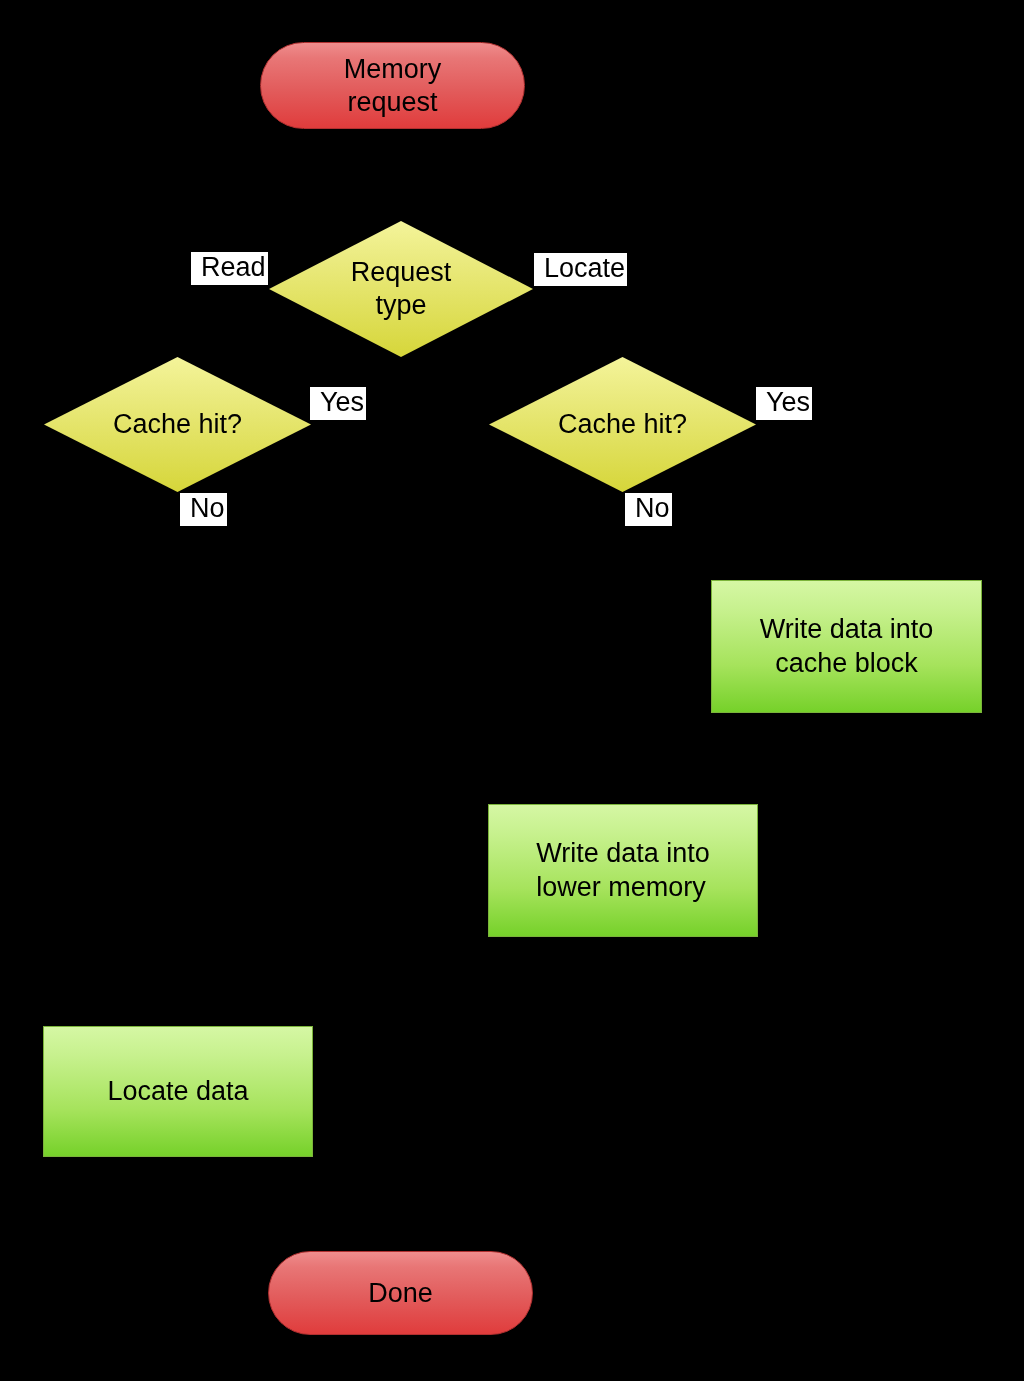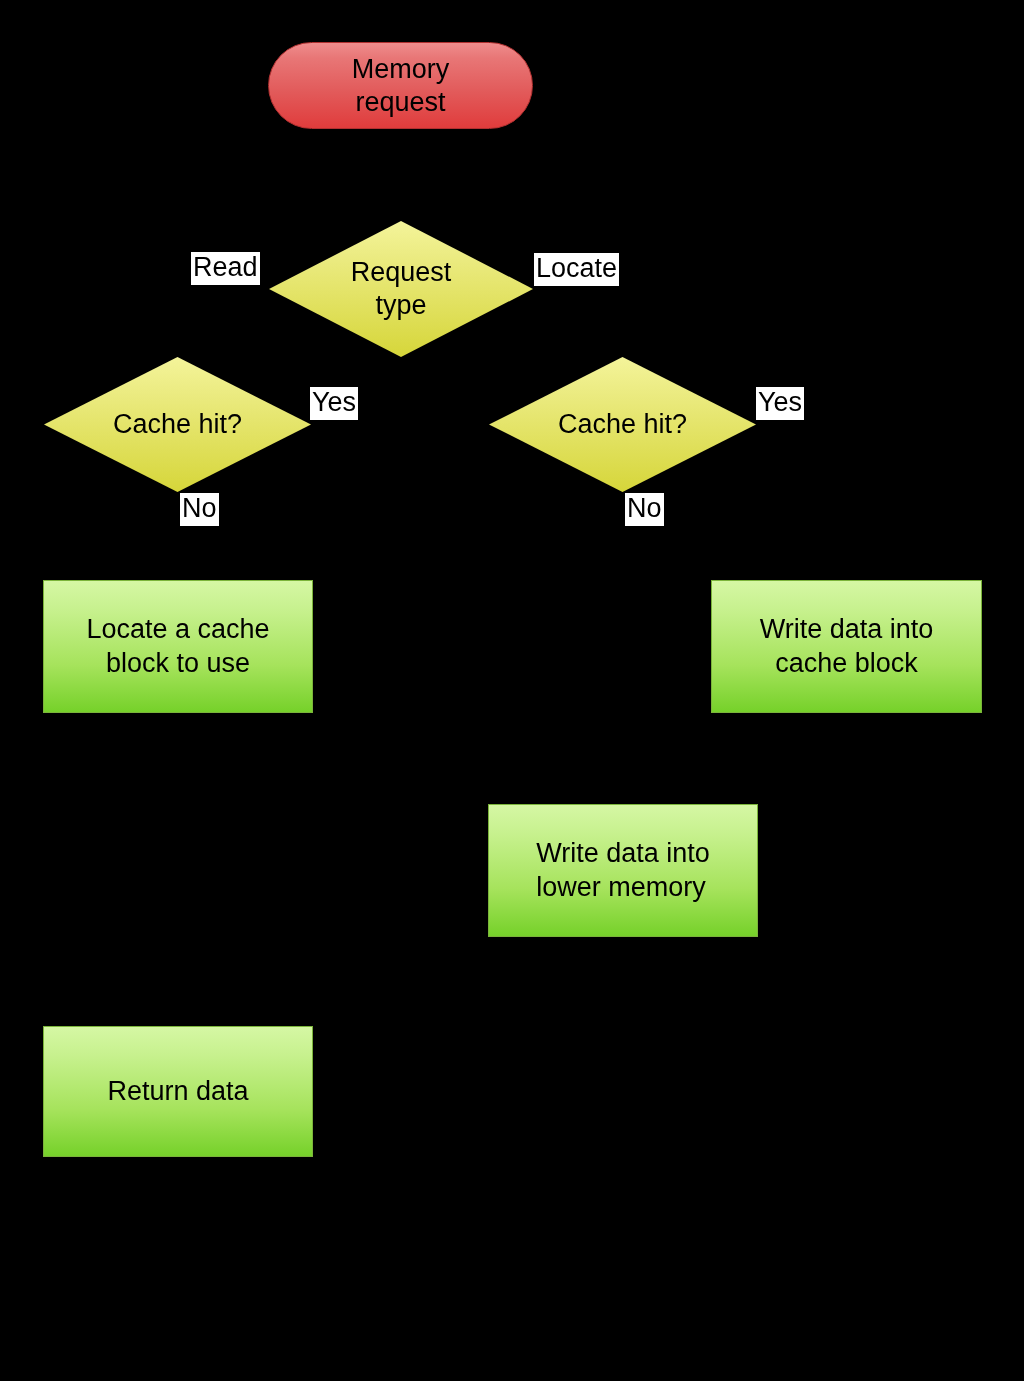--- a/index.html
+++ b/index.html
@@ -76,21 +76,21 @@
   }
   .process.left-ish { justify-content: center; }
 
   
   .edge-label {
     position: absolute;
     background: #ffffff;
     color: #000000;
     font-size: 27px;
     line-height: 1.08;
-    padding: 1px 2px 3px 2px;
+    padding: 1px 2px 3px 10px;
     white-space: nowrap;
   }
 
   
   .conn {
     position: absolute;
     background: #000000;
   }
   .conn.v { width: 2px; }
   .conn.h { height: 2px; }
@@ -155,61 +155,60 @@
   <div class="conn h" style="left:757px; top:869px; width:90px;"></div>
   <div class="arrowhead left" style="left:750px; top:864px;"></div>
 
   <div class="conn v" style="left:621px; top:937px; height:345px;"></div>
   <div class="conn h" style="left:500px; top:1281px; width:123px;"></div>
 
   <div class="conn v" style="left:178px; top:1157px; height:124px;"></div>
   <div class="conn h" style="left:178px; top:1281px; width:230px;"></div>
   <div class="arrowhead" style="left:396px; top:1243px;"></div>
 
-  <div class="terminal" style="left:268px; top:42px; width:265px; height:87px;justify-content:center;">
+  <div class="terminal" style="left:260px; top:42px; width:265px; height:87px;justify-content:center;">
     <span style="white-space:pre-line;">Memory
 request</span>
   </div>
 
   <div class="decision" style="left:269px; top:221px; width:264px; height:136px;">
     <div class="shape"></div>
     <div class="dlabel" style="white-space:pre-line;">Request
 type</div>
   </div>
 
   <div class="decision" style="left:44px; top:357px; width:267px; height:135px;">
     <div class="shape"></div>
     <div class="dlabel" style="white-space:pre-line;">Cache hit?</div>
   </div>
 
   <div class="decision" style="left:489px; top:357px; width:267px; height:135px;">
     <div class="shape"></div>
     <div class="dlabel" style="white-space:pre-line;">Cache hit?</div>
   </div>
 
-  <div class="process" style="left:43px; top:580px; width:270px; height:133px;">
-    <span style="white-space:pre-line;">Locate a cache
-block to use</span>
-  </div>
 
   <div class="process" style="left:711px; top:580px; width:271px; height:133px;">
     <span style="white-space:pre-line;">Write data into
 cache block</span>
   </div>
 
 
   <div class="process left-ish" style="left:488px; top:804px; width:270px; height:133px;">
     <span style="white-space:pre-line; text-align:left;">Write data into
 lower memory</span>
   </div>
 
   <div class="process" style="left:43px; top:1026px; width:270px; height:131px;">
-    <span style="white-space:pre-line;">Return data</span>
-  </div>
-
+    <span style="white-space:pre-line;">Locate data</span>
+  </div>
+
+  <div class="terminal" style="left:268px; top:1251px; width:265px; height:84px;">
+    <span style="white-space:pre-line;">Done</span>
+  </div>
 
   <div class="edge-label" style="left:191px; top:252px;">Read</div>
 
   <div class="edge-label" style="left:534px; top:253px;">Locate</div>
 
   <div class="edge-label" style="left:310px; top:387px;">Yes</div>
 
   <div class="edge-label" style="left:180px; top:493px;">No</div>
 
   <div class="edge-label" style="left:756px; top:387px;">Yes</div>

